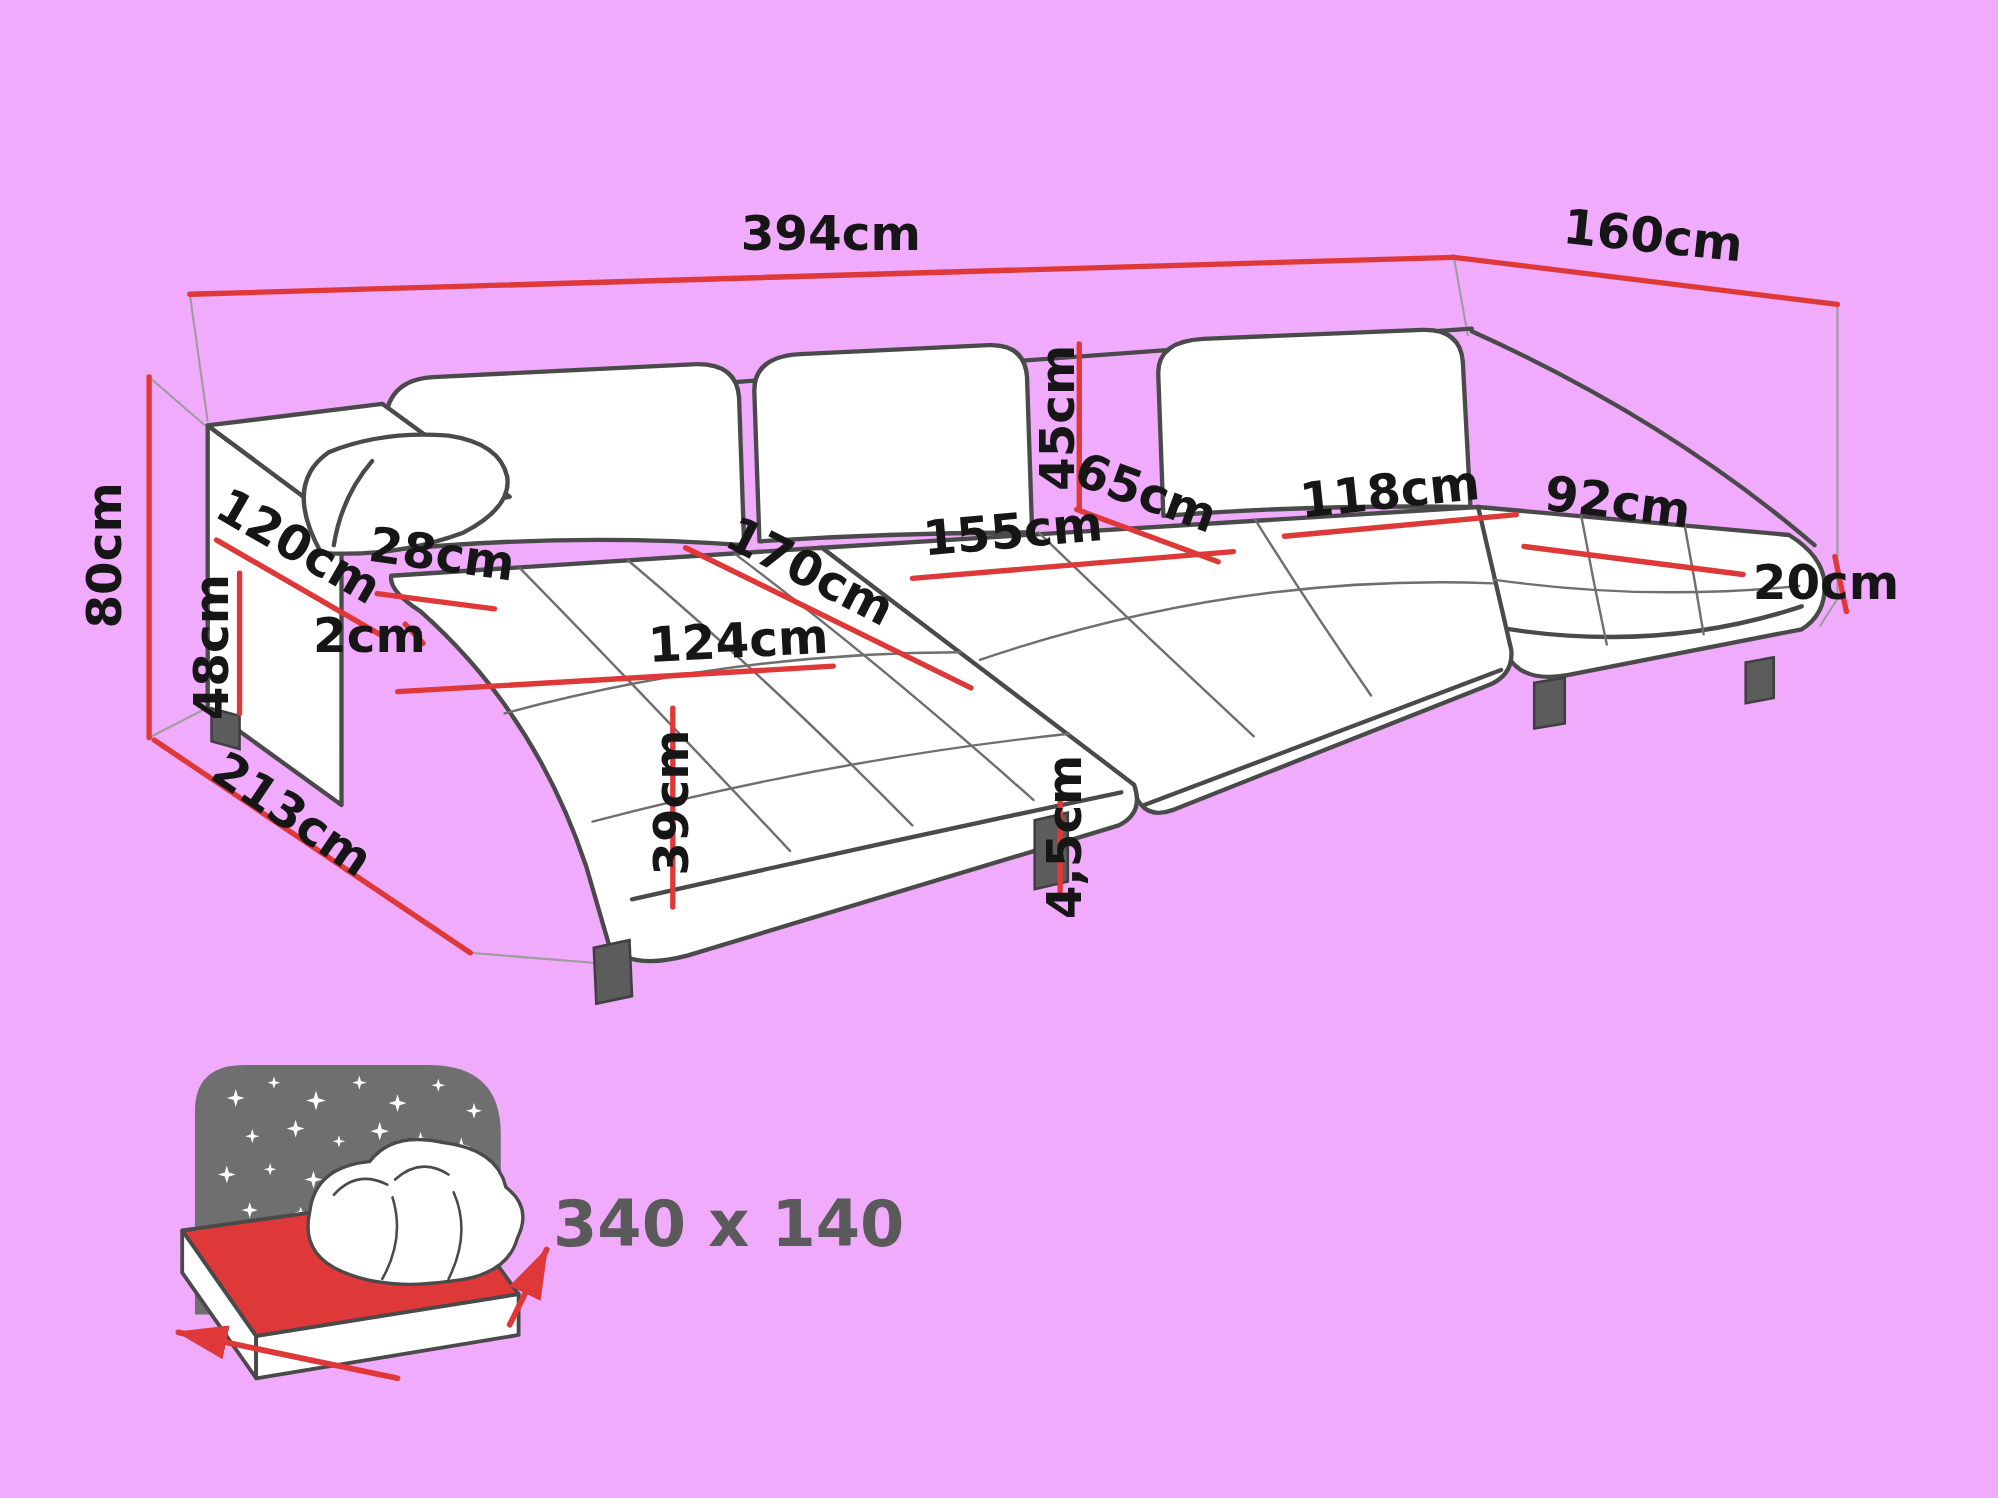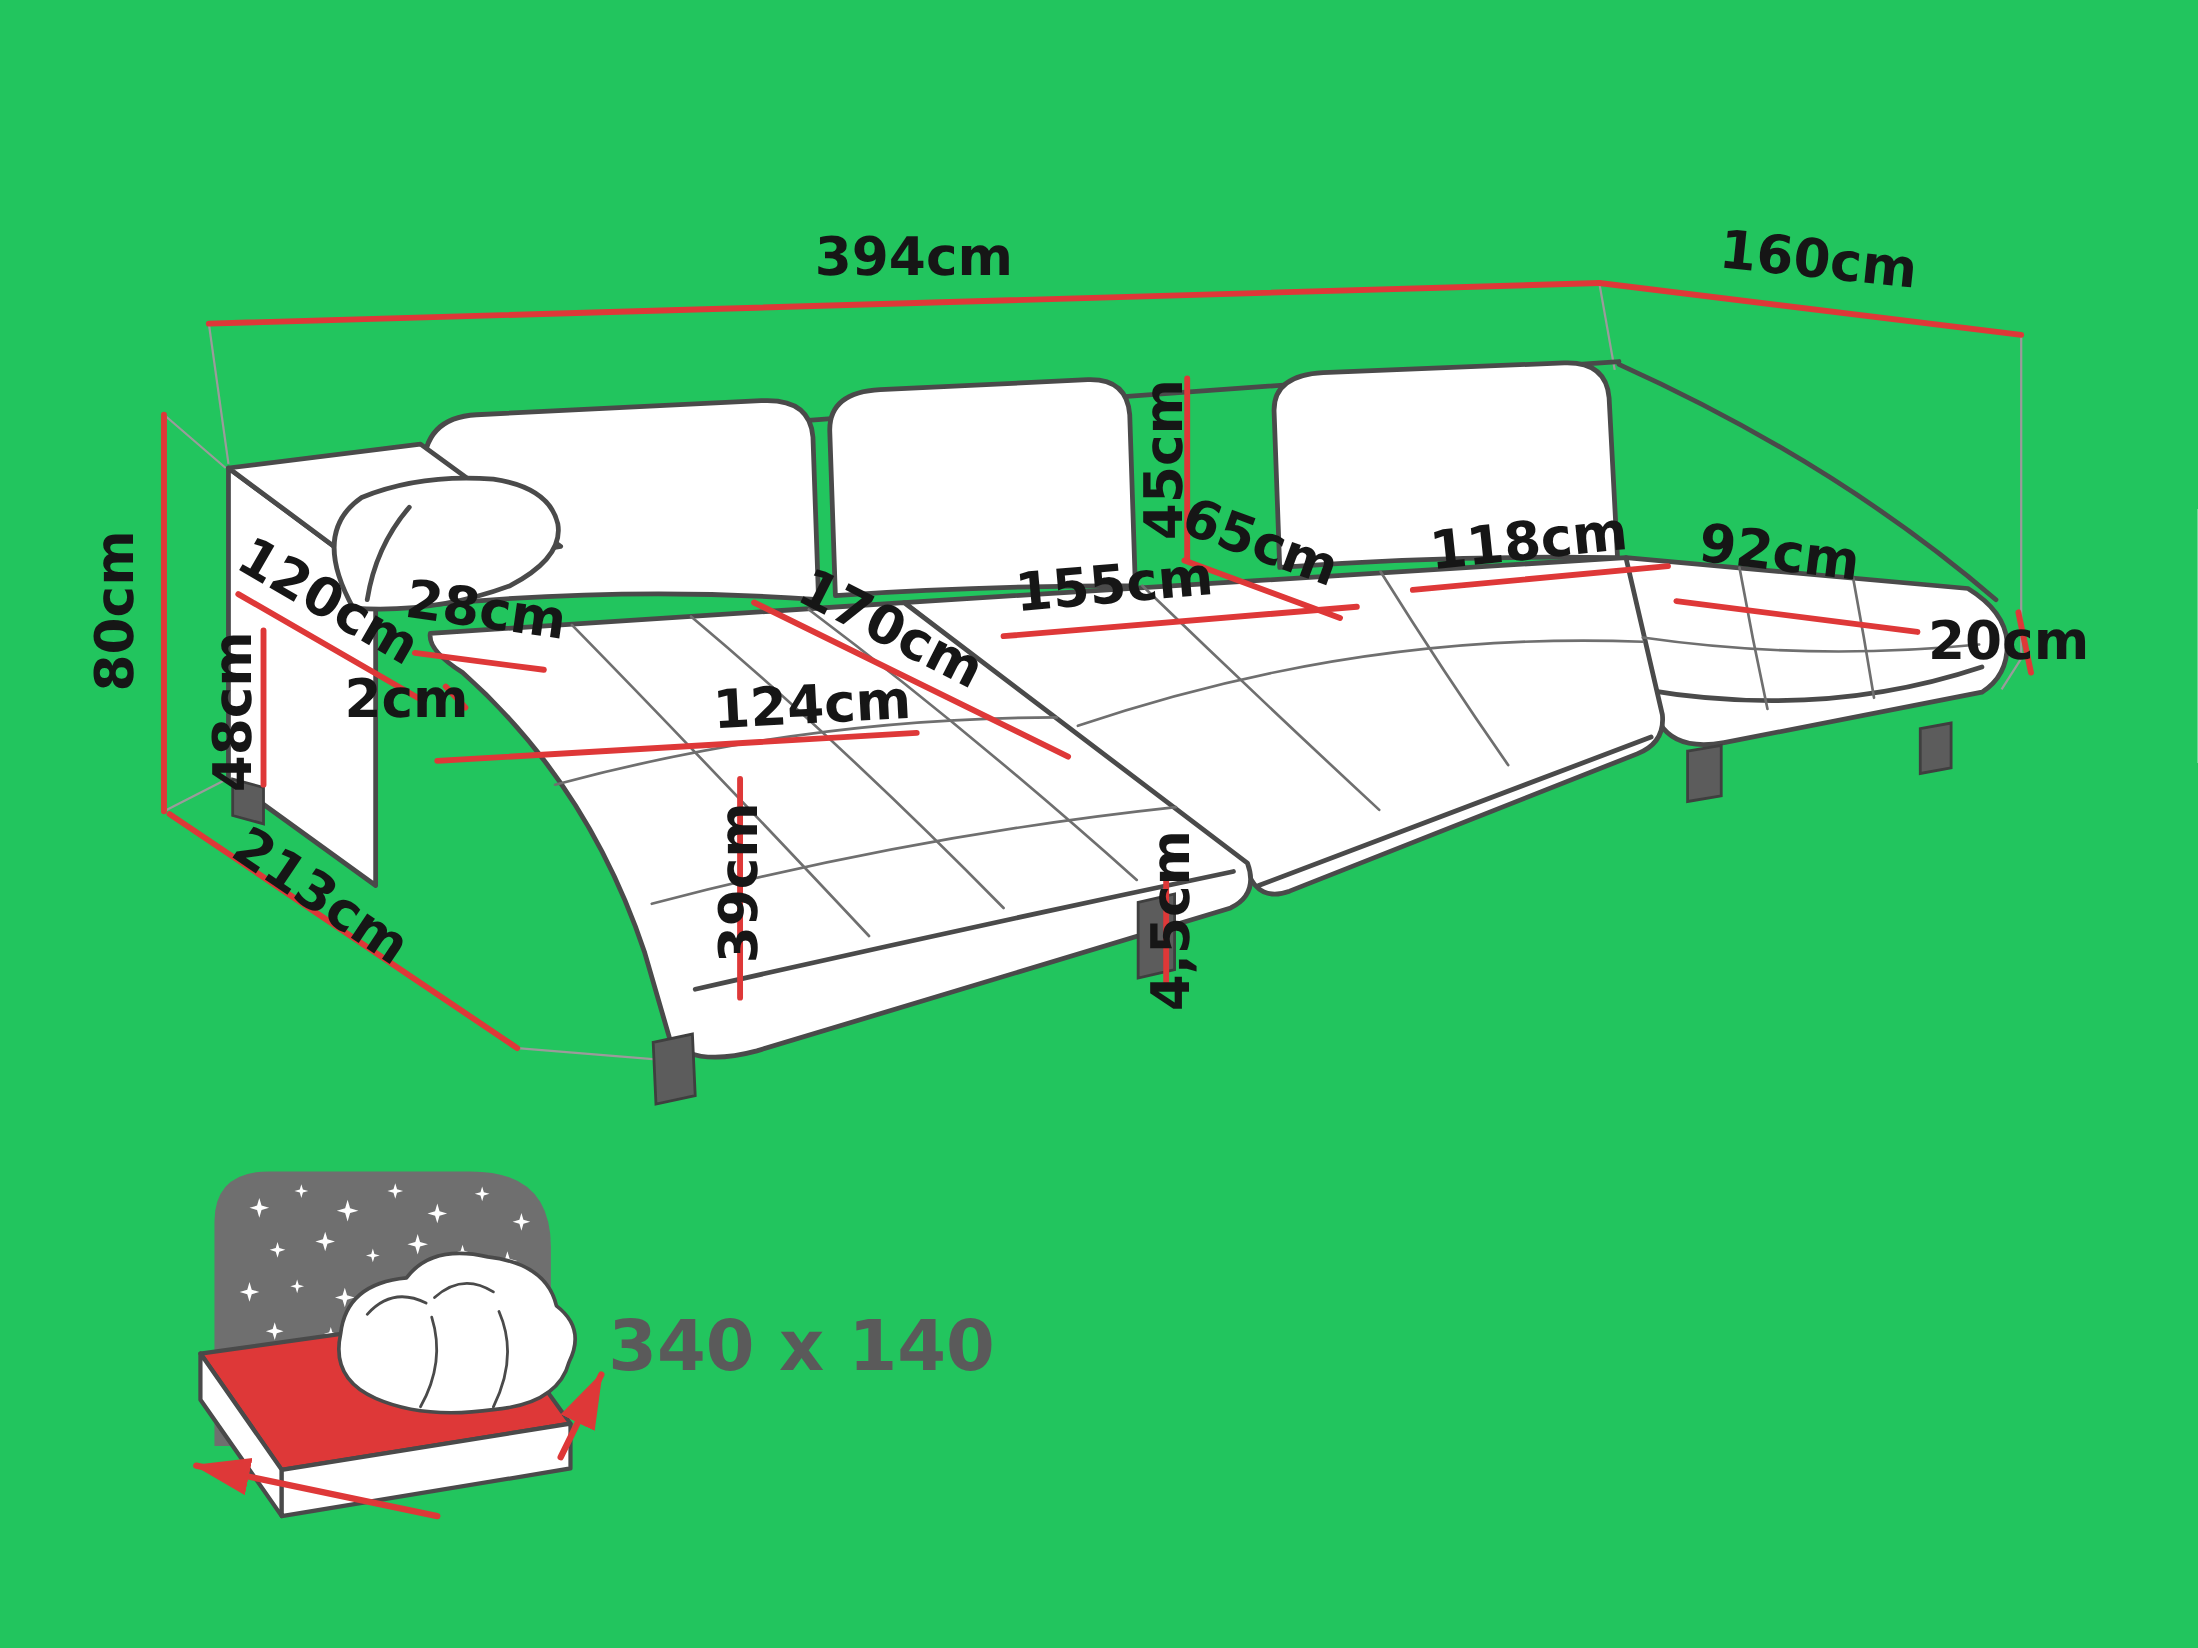--- a/index.html
+++ b/index.html
@@ -4,21 +4,21 @@
 <style>
   :root{
     --dimension-line:#de3838;
     --sofa-outline:#4a4a4a;
     --label-text:#161616;
     --icon-dark:#6f6f6f;
     --mattress-red:#de3838;
     --sleep-text:#5a5a5a;
   }
   html,body{margin:0;padding:0;background:#ffffff;}
-  .canvas{width:1998px;height:1498px;background:#22c55e;position:relative;overflow:hidden;}
+  .canvas{width:1998px;height:1498px;background:#f0abfc;position:relative;overflow:hidden;}
   svg{display:block;}
   .dim{stroke:var(--dimension-line);stroke-width:4.2;fill:none;stroke-linecap:round;}
   .guide{stroke:#9b9b9b;stroke-width:1.6;fill:none;}
   .sofa{stroke:var(--sofa-outline);stroke-width:3.4;fill:#ffffff;stroke-linejoin:round;stroke-linecap:round;}
   .sofa-open{stroke:var(--sofa-outline);stroke-width:3.4;fill:none;stroke-linejoin:round;stroke-linecap:round;}
   .tuft{stroke:#6f6f6f;stroke-width:1.9;fill:none;stroke-linecap:round;}
   .foot{fill:#5c5c5c;stroke:#3f3f3f;stroke-width:2;}
   .dimlabel{font-family:"DejaVu Sans","Liberation Sans",sans-serif;font-weight:bold;font-size:38px;fill:var(--label-text);text-anchor:middle;}
   .sleep-label{font-family:"DejaVu Sans","Liberation Sans",sans-serif;font-weight:bold;font-size:50px;fill:var(--sleep-text);text-anchor:start;}
   .headboard{fill:var(--icon-dark);}

